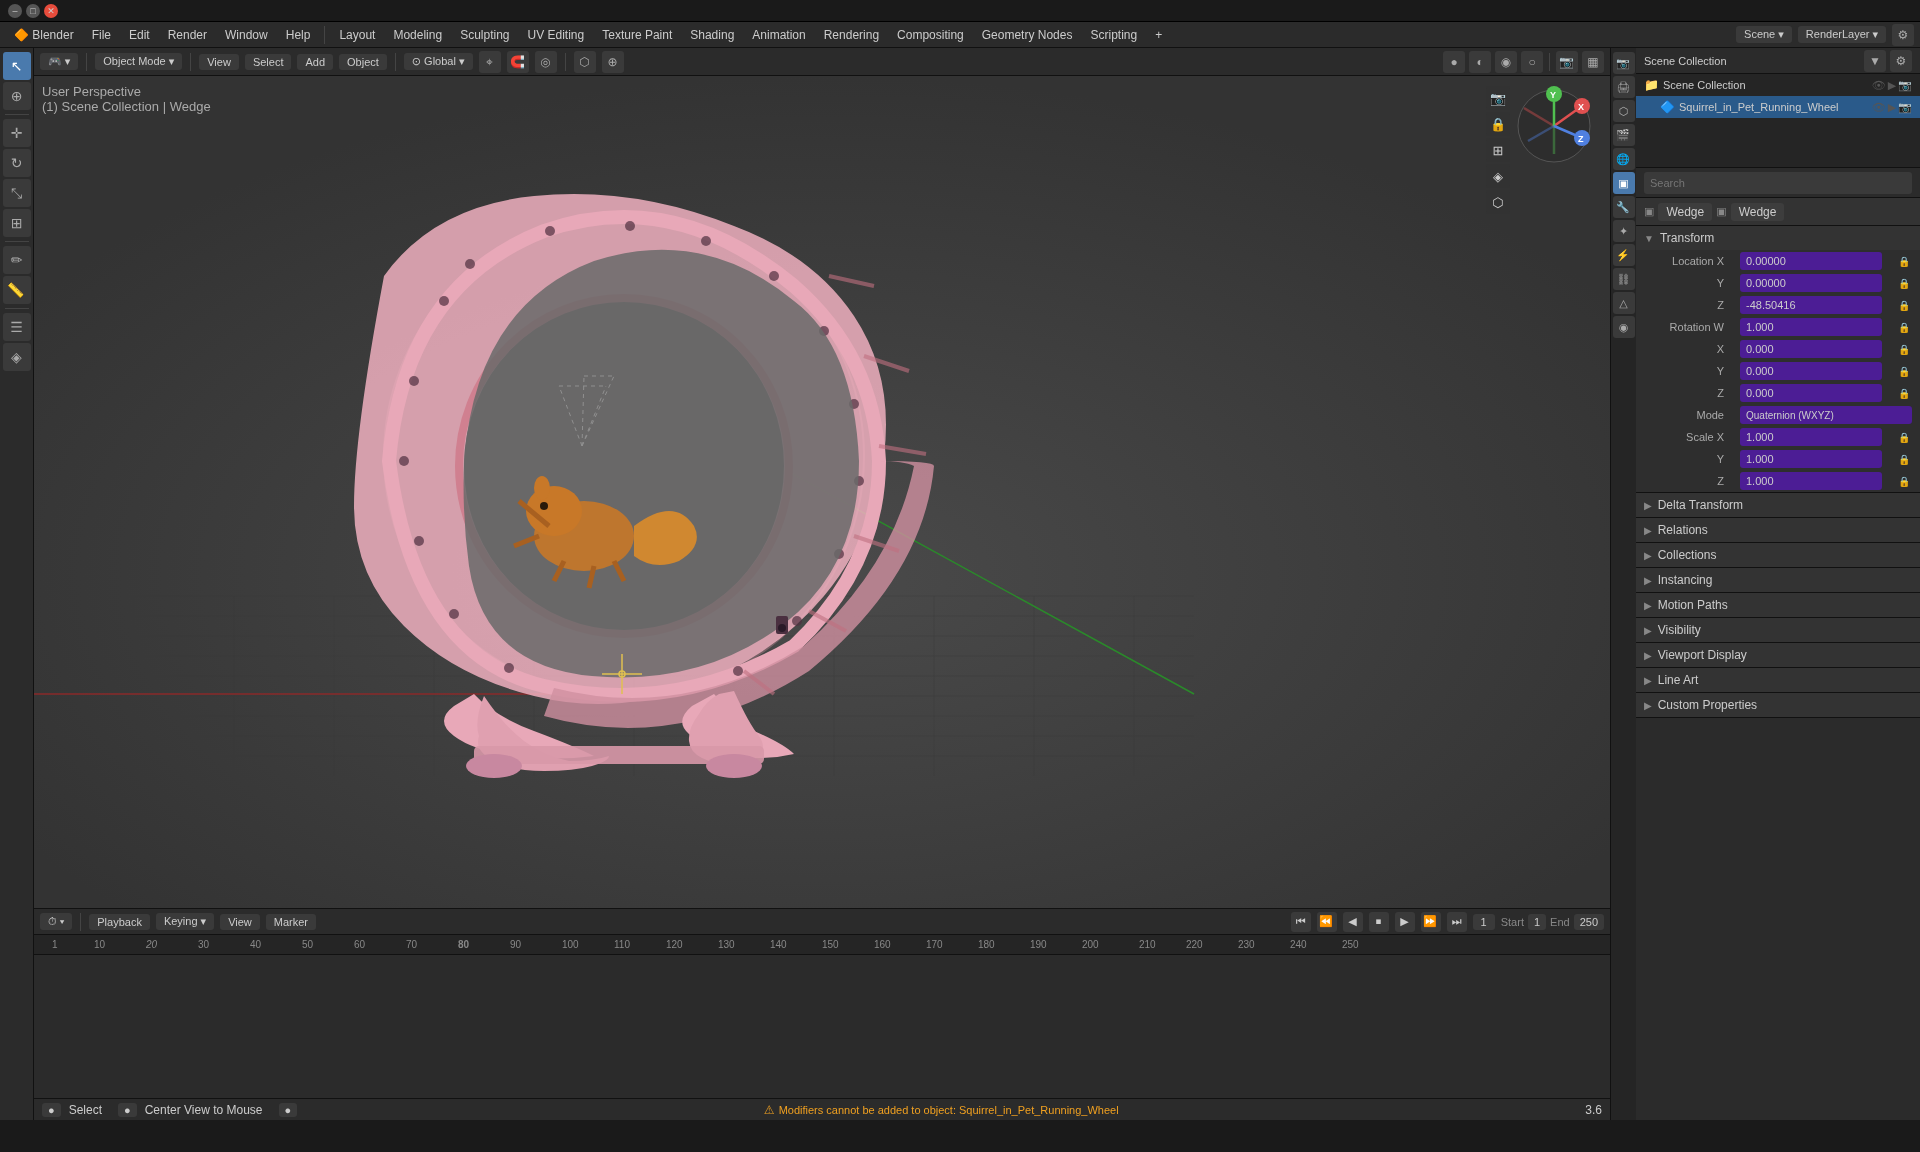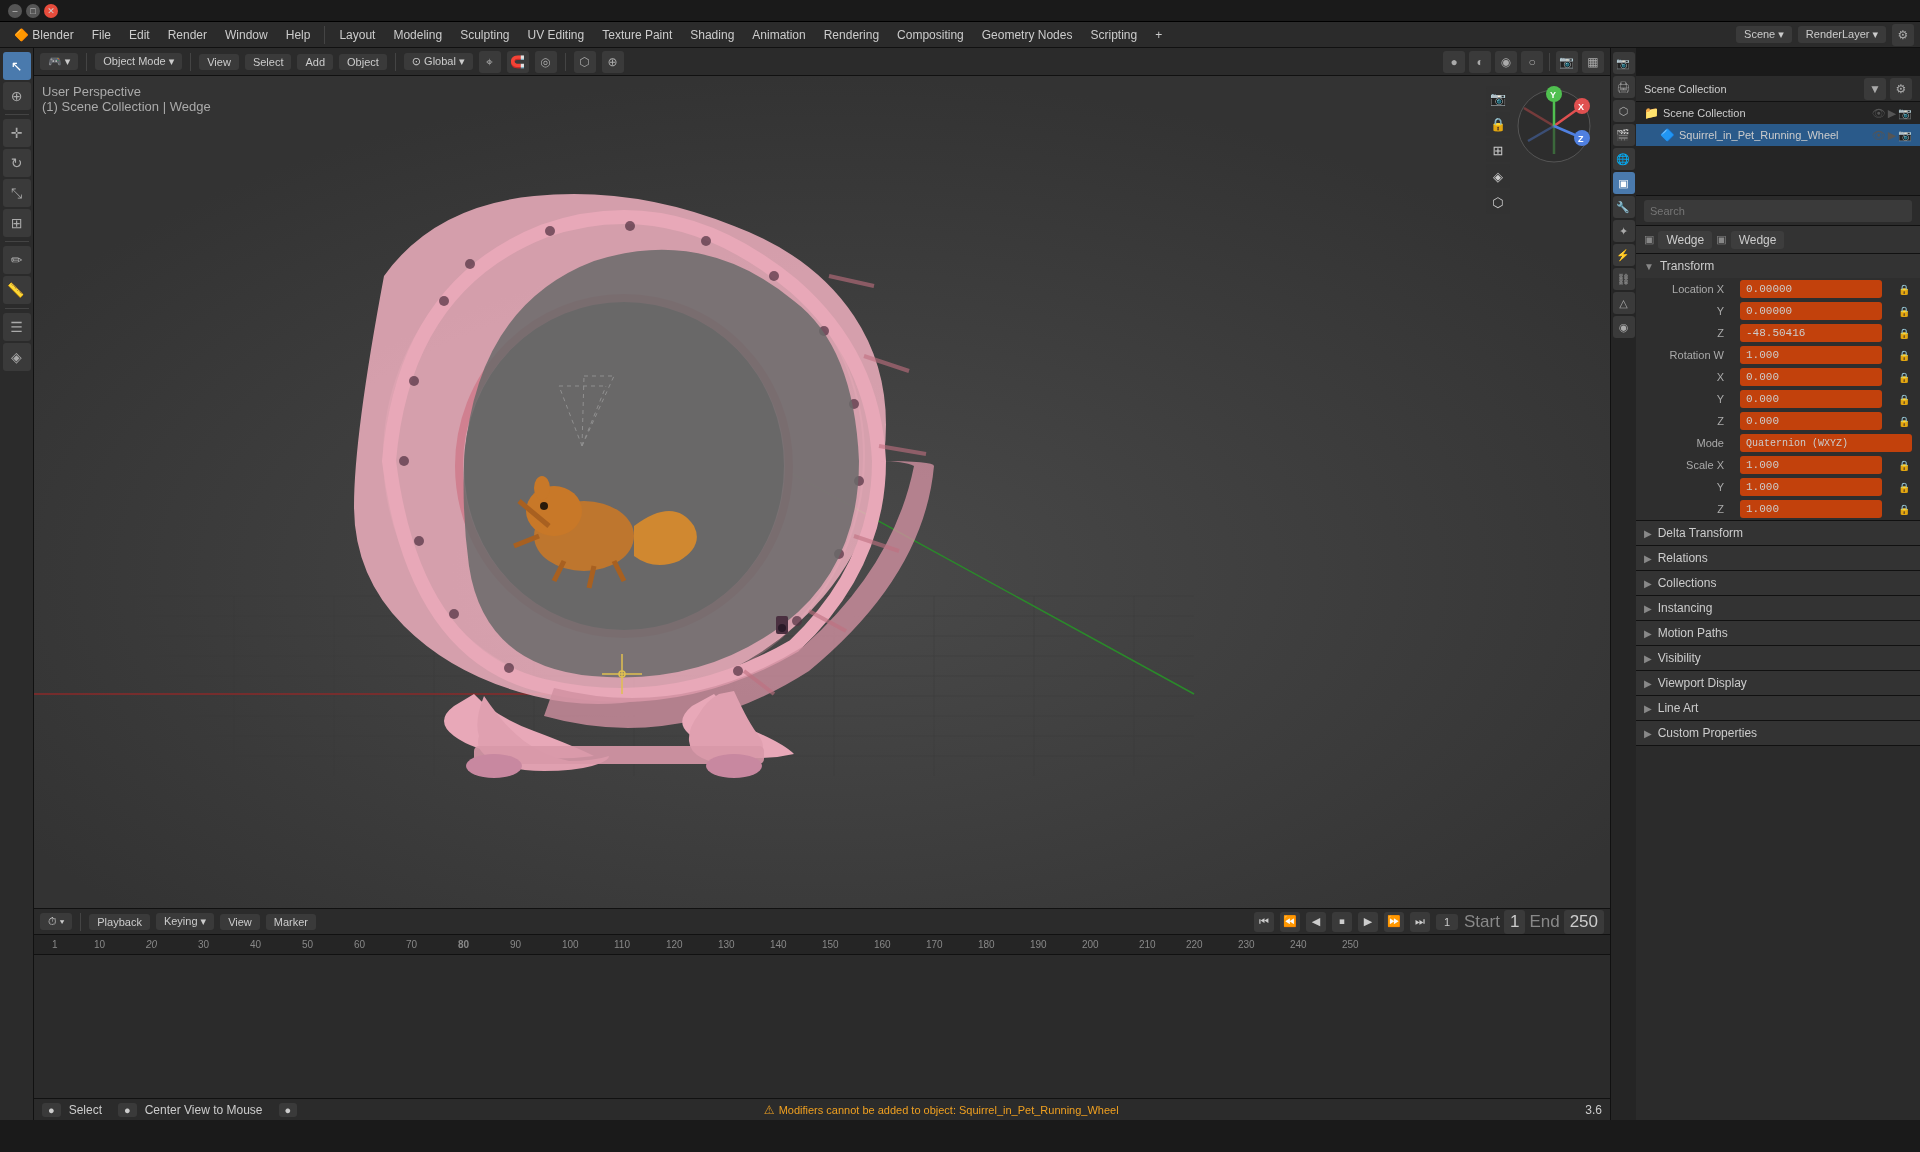--- a/index.html
+++ b/index.html
@@ -294,29 +294,28 @@
     }
     .prop-label {
       color: #aaa;
       font-size: 11px;
       width: 80px;
       text-align: right;
     }
     .prop-value {
       flex: 1;
       height: 18px;
-      background: #c2410c;
+      background: #4c1d95;
       border-radius: 3px;
       display: flex;
       align-items: center;
       padding: 0 6px;
       color: #ccc;
       font-size: 11px;
       cursor: text;
-      font-family: Liberation Mono, monospace;
     }
     .prop-lock {
       width: 14px;
       height: 14px;
       color: #666;
       font-size: 10px;
       display: flex;
       align-items: center;
       justify-content: center;
     }
@@ -352,21 +351,20 @@
     .outliner-item.selected { background: #2a5a8a; }
     .outliner-icon { font-size: 12px; color: #888; }
     .outliner-label { font-size: 11px; color: #ccc; }
     .outliner-vis-icons { margin-left: auto; display: flex; gap: 2px; color: #555; font-size: 11px; }
 
     
     #props-panel {
       flex: 1;
       background: #2b2b2b;
       overflow-y: auto;
-      margin-top: 28px;
     }
 
     
     #props-icon-strip {
       width: 26px;
       background: #252525;
       display: flex;
       flex-direction: column;
       align-items: center;
       padding: 4px 0;
@@ -669,21 +667,21 @@
           <div class="tl-ctrl-btn">◀</div>
           <div class="tl-ctrl-btn">⏹</div>
           <div class="tl-ctrl-btn">▶</div>
           <div class="tl-ctrl-btn">⏩</div>
           <div class="tl-ctrl-btn">⏭</div>
 
           <div style="background:#3a3a3a;border-radius:3px;padding:2px 8px;color:#ccc;font-size:11px;display:flex;align-items:center;gap:4px;">
             <span>1</span>
           </div>
 
-          <div style="display:flex;align-items:center;gap:4px;color:#888;font-size:17px;">
+          <div style="display:flex;align-items:center;gap:4px;color:#888;font-size:11px;">
             <span>Start</span>
             <div style="background:#3a3a3a;border-radius:3px;padding:2px 6px;color:#ccc;">
               <span>1</span>
             </div>
             <span>End</span>
             <div style="background:#3a3a3a;border-radius:3px;padding:2px 6px;color:#ccc;">
               <span>250</span>
             </div>
           </div>
         </div>

